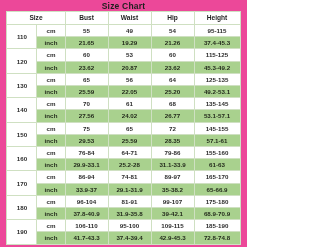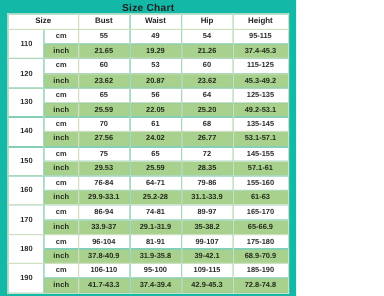--- a/index.html
+++ b/index.html
@@ -11,21 +11,21 @@
     width: 247px;
     height: 247px;
     overflow: hidden;
     font-family: "Liberation Sans", sans-serif;
     color: #2b2b2b;
   }
   #chart-wrap {
     width: 247px;
     height: 247px;
     box-sizing: border-box;
-    background: #14b8a6;
+    background: #ec4899;
     display: flex;
     flex-direction: column;
   }
   .chart-title {
     text-align: center;
     font-size: 8.5px;
     font-weight: bold;
     color: #1f1f1f;
     letter-spacing: .2px;
     line-height: 11px;

